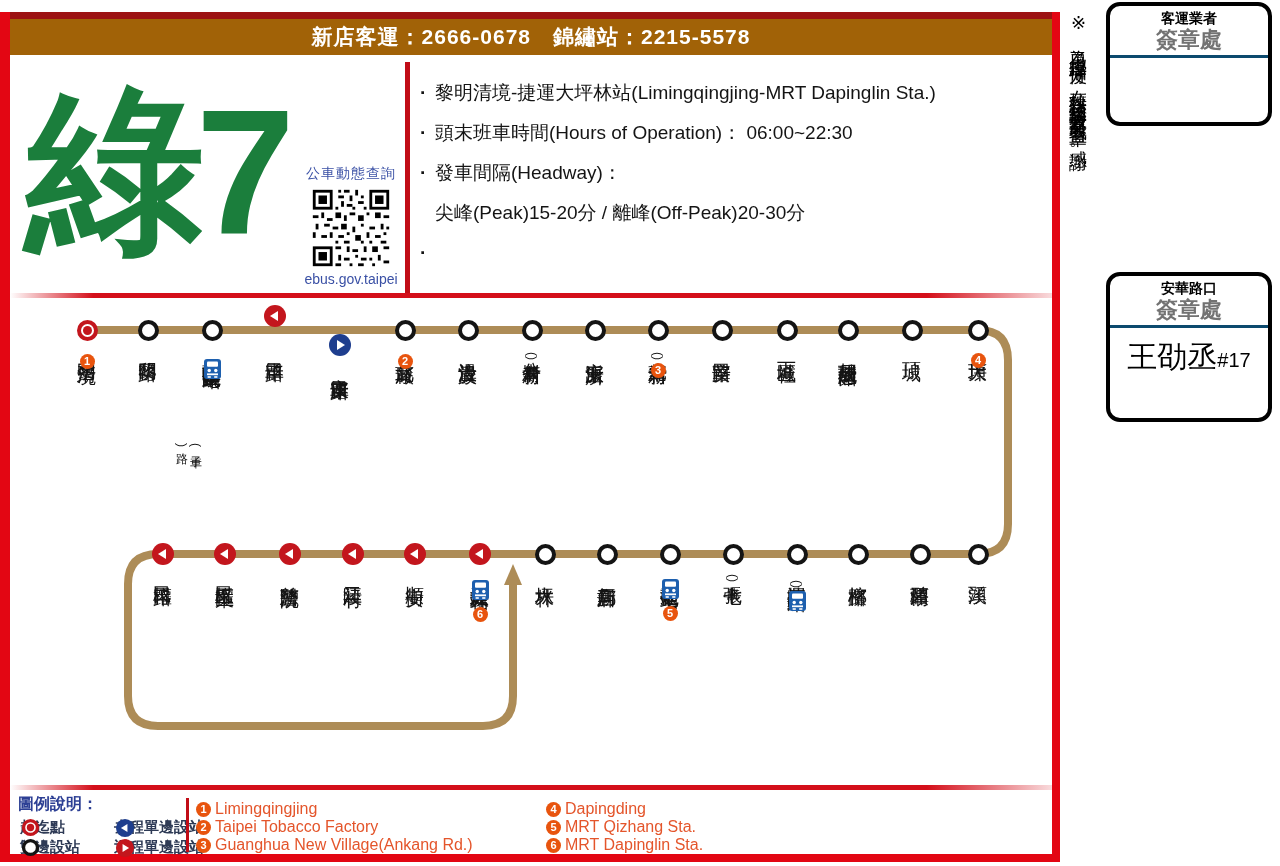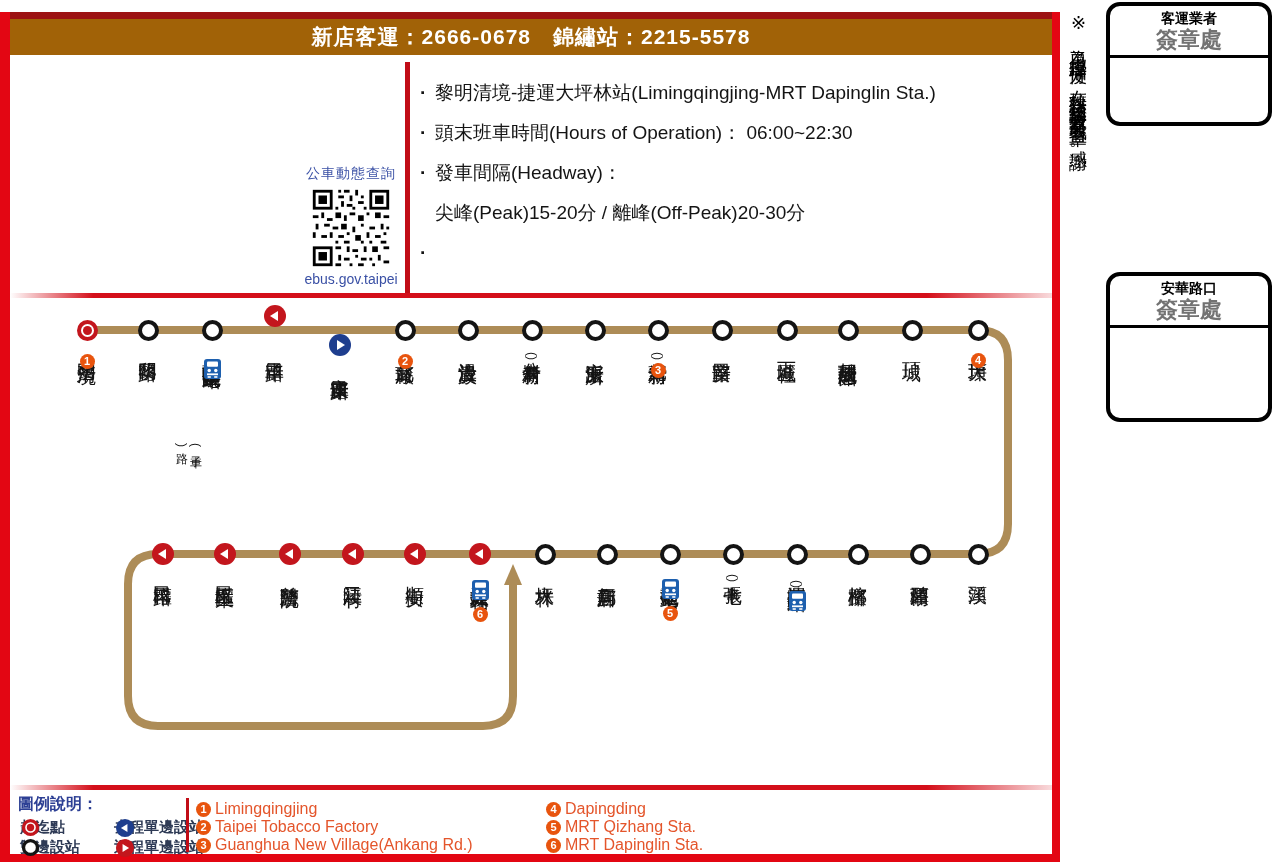--- a/index.html
+++ b/index.html
@@ -60,37 +60,38 @@
             color:#e4552b;white-space:nowrap;}
   .num-item .badge{margin:0;}
   
   .side-note{position:absolute;left:1066px;top:12px;height:836px;writing-mode:vertical-rl;
              font-size:18px;letter-spacing:2.5px;color:#000;}
   .sig-box{position:absolute;left:1106px;width:166px;box-sizing:border-box;border:4px solid #000;
            border-radius:14px;background:#fff;overflow:hidden;}
   #box1{top:2px;height:124px;}
   #box2{top:152px;height:96px;}
   #box3{top:272px;height:150px;}
-  .sig-head{text-align:center;padding:4px 0 3px;border-bottom:3px solid #000000;}
+  .sig-head{text-align:center;padding:4px 0 3px;border-bottom:3px solid #0c4a6e;}
   .sig-small{display:block;font-size:14px;font-weight:700;line-height:17px;color:#000;}
   .sig-bold{display:block;font-size:22px;font-weight:700;line-height:25px;color:#737373;}
   .sig-val{text-align:center;font-size:30px;color:#000;padding-top:9px;}
   .sig-suffix{font-size:20px;}
 </style>
 </head>
 <body>
 
 <div class="page">
 
   <div class="panel">
 
     <div class="banner">
       <span>新店客運：2666-0678　錦繡站：2215-5578</span>
     </div>
 
+    <div class="route-name">綠7</div>
 
     <div class="qr">
       <div class="qr-label">公車動態查詢</div>
       <svg width="82" height="82" viewBox="0 0 29 29">
         <rect width="29" height="29" fill="#fff"></rect>
         <g fill="#000">
           <rect x="1" y="1" width="7" height="7"></rect>
             <rect x="21" y="1" width="7" height="7"></rect>
             <rect x="1" y="21" width="7" height="7"></rect>
         </g>
@@ -448,15 +449,18 @@
     </div>
     <div class="sig-val"></div>
   </div>
 
 
   <div class="sig-box" id="box3">
     <div class="sig-head">
       <span class="sig-small">安華路口</span>
       <span class="sig-bold">簽章處</span>
     </div>
+    <div class="sig-val">
+      <span>王劭丞</span><span class="sig-suffix">#17</span>
+    </div>
   </div>
 
 </div>
 
 </body></html>

